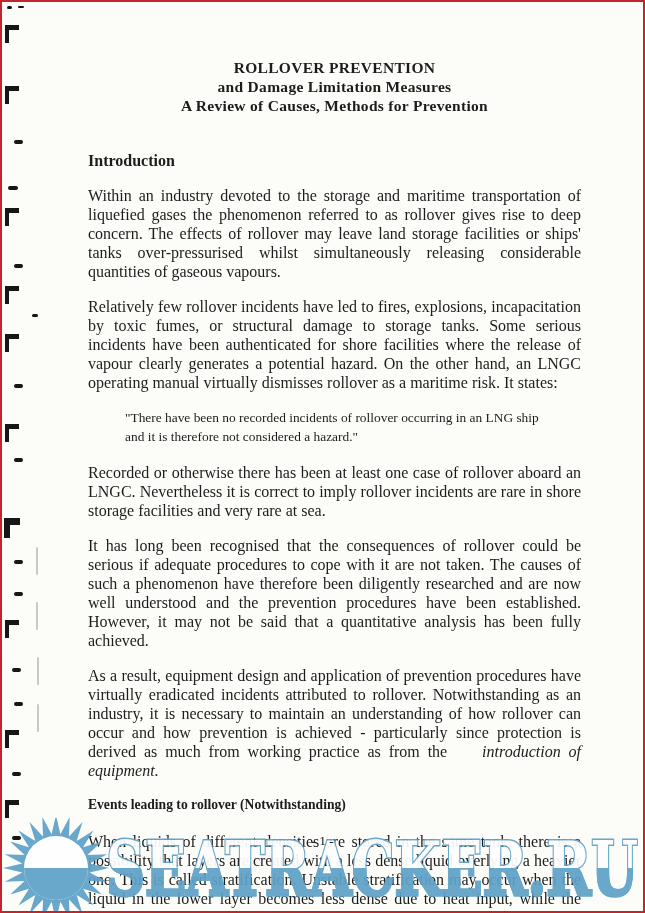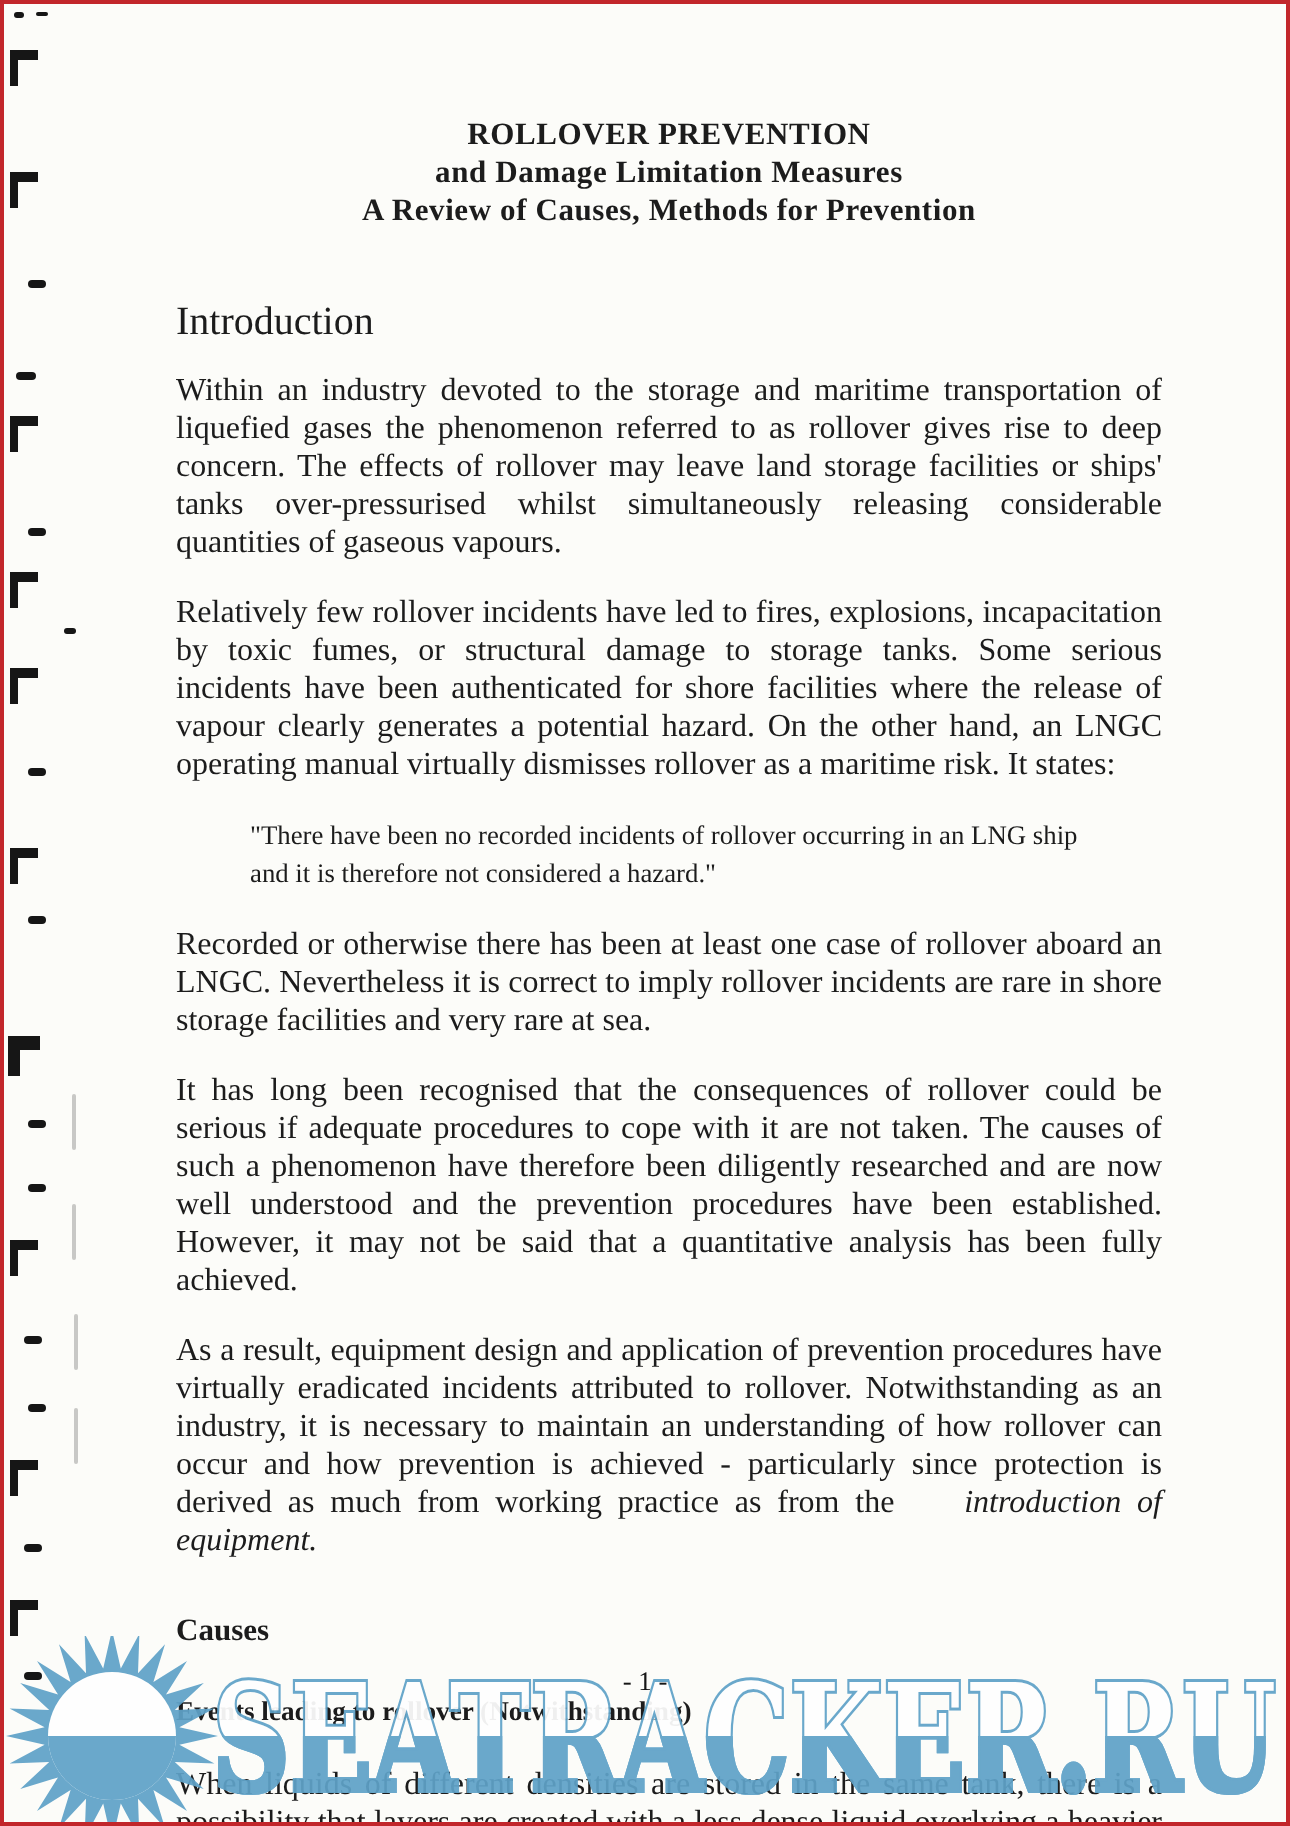--- a/index.html
+++ b/index.html
@@ -13,21 +13,21 @@
     font-family:"Liberation Serif","DejaVu Serif",serif;
     color:#1c1c1c;
     padding-left:32px;
   }
   .content{
     position:absolute;
     left:86px;top:56px;width:493px;
   }
   .title-block{text-align:center;margin:0 0 34px 0;}
   .title-line{font-weight:bold;font-size:15.5px;line-height:19px;letter-spacing:.3px;}
-  h2.section{font-weight:normal;font-size:20px;margin:0 0 16px 0;line-height:18px;}
+  h2.section{font-weight:bold;font-size:16px;margin:0 0 16px 0;line-height:18px;}
   h2.section-lg{font-weight:bold;font-size:15.5px;margin:26px 0 22px 0;line-height:19px;}
   h3.subsection{font-weight:bold;font-size:13.6px;margin:0 0 18px 0;line-height:18px;}
   p.body{
     font-size:16px;line-height:19px;
     text-align:justify;
     margin:0 0 16px 0;
   }
   .quote{
     font-size:13.4px;line-height:19px;
     margin:1px 0 17px 37px;
@@ -100,21 +100,20 @@
     <p class="body">Within an industry devoted to the storage and maritime transportation of liquefied gases the phenomenon referred to as rollover gives rise to deep concern.  The effects of rollover may leave land storage facilities or ships' tanks over-pressurised whilst simultaneously releasing considerable quantities of gaseous vapours.</p>
     <p class="body">Relatively few rollover incidents have led to fires, explosions, incapacitation by toxic fumes, or structural damage to storage tanks.  Some serious incidents have been authenticated for shore facilities where the release of vapour clearly generates a potential hazard.  On the other hand, an LNGC operating manual virtually dismisses rollover as a maritime risk.  It states:</p>
 
     <div class="quote">"There have been no recorded incidents of rollover occurring in an LNG ship
 and it is therefore not considered a hazard."</div>
 
     <p class="body">Recorded or otherwise there has been at least one case of rollover aboard an LNGC. Nevertheless it is correct to imply rollover incidents are rare in shore storage facilities and very rare at sea.</p>
     <p class="body">It has long been recognised that the consequences of rollover could be serious if adequate procedures to cope with it are not taken.  The causes of such a phenomenon have therefore been diligently researched and are now well understood and the prevention procedures have been established.  However, it may not be said that a quantitative analysis has been fully achieved.</p>
     <p class="body"><span>As a result, equipment design and application of prevention procedures have virtually eradicated incidents attributed to rollover.  Notwithstanding as an industry, it is necessary to maintain an understanding of how rollover can occur and how prevention is achieved - particularly since protection is derived as much from working practice as from the </span><span class="italic">introduction of equipment.</span></p>
 
-    <h2 class="section-lg">Causes</h2>
     <h3 class="subsection">Events leading to rollover (Notwithstanding)</h3>
 
     <p class="body">When liquids of different densities are stored in the same tank, there is a possibility that layers are created with a less dense liquid overlying a heavier one.  This is called stratification.  Unstable stratification may occur when the liquid in the lower layer becomes less dense due to heat input, while the liquid in the upper layer becomes heavier due to the evaporation at the surface.</p>
   </div>
 
   <div class="page-number">- 1 -</div>
 
   <svg class="watermark" viewBox="0 0 645 95" xmlns="http://www.w3.org/2000/svg">
     <defs>
       <clipPath id="bottomHalf">

